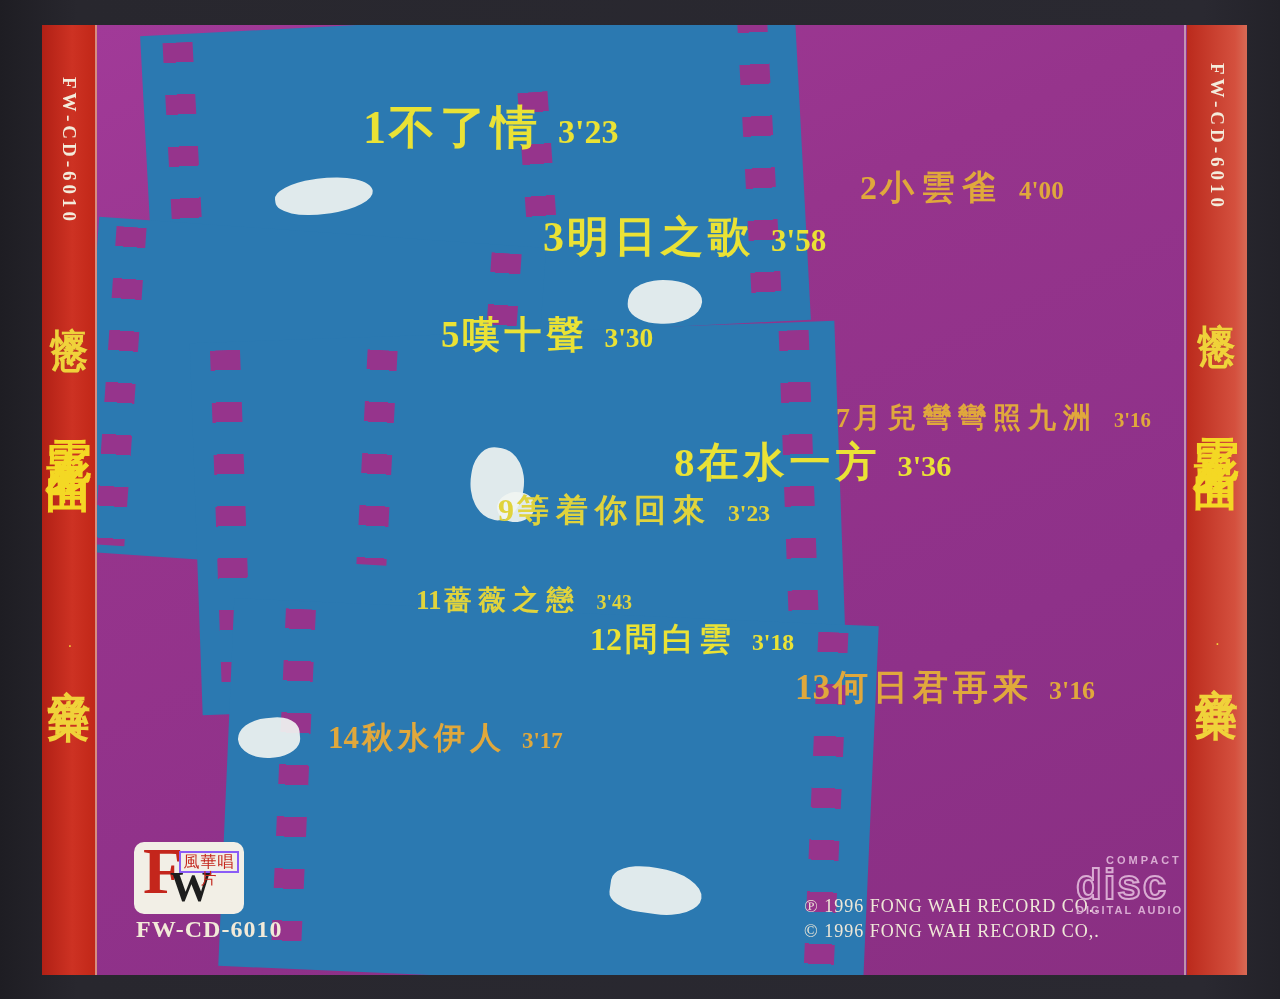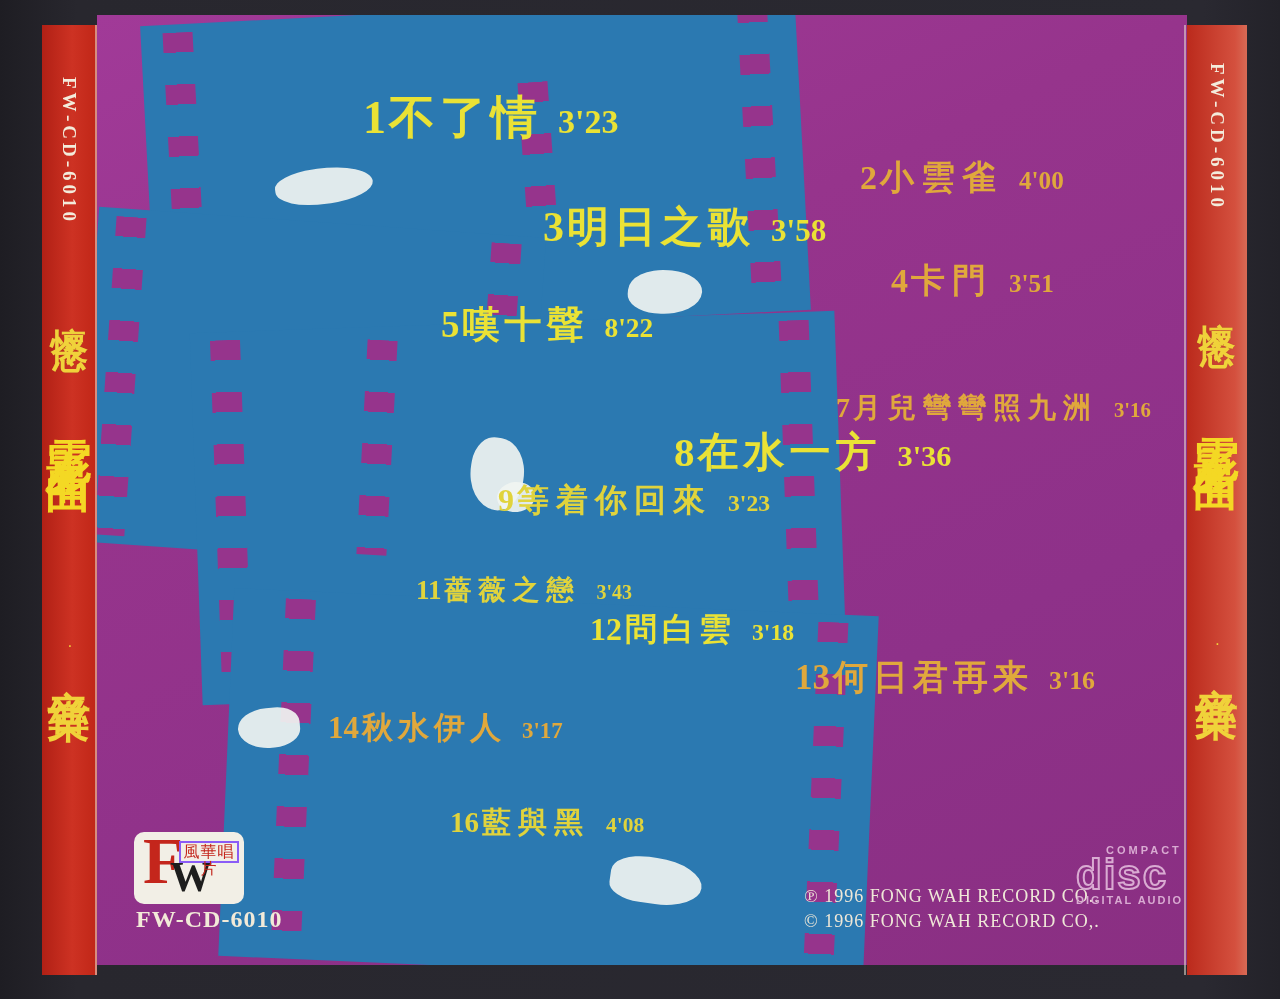--- a/index.html
+++ b/index.html
@@ -20,21 +20,21 @@
   .vtext.upright{text-orientation:upright;}
   .spine-cat{font-family:"Liberation Serif",serif;font-weight:700;font-size:19px;
     color:#f3ecdc;letter-spacing:4px;}
   .spine-series{font-size:37px;color:#f0d23a;letter-spacing:9px;font-weight:600;
     text-shadow:0 0 1px #a53;}
   .spine-title{font-size:46px;color:#f4d824;letter-spacing:9px;font-weight:800;}
   .spine-dot{font-size:16px;color:#f0d23a;}
   .spine-suffix{font-size:43px;color:#f0d23a;letter-spacing:8px;font-weight:600;}
 
   
-  #main{position:absolute;left:97px;top:15px;width:1090px;height:950px;overflow:hidden;
+  #main{position:absolute;left:97px;top:25px;width:1090px;height:950px;overflow:hidden;
     background:linear-gradient(155deg,#a13a98 0%,#96348c 35%,#8e3189 70%,#8a2f82 100%);}
   .sliver{position:absolute;top:25px;width:2px;height:950px;background:#e9e2d4;opacity:.55;}
 
   
   .film{position:absolute;background:linear-gradient(120deg,#2f80b8,#2a76ad 60%,#276f a4);
     background-color:#2b79b1;}
   .spk{position:absolute;top:8px;bottom:8px;width:30px;
     background-image:repeating-linear-gradient(to bottom,#96348c 0 20px,rgba(0,0,0,0) 20px 52px);}
   .scuff{position:absolute;background:#f0f4f1;opacity:.92;}
 
@@ -106,30 +106,28 @@
     <div class="scuff" style="left:178px;top:153px;width:98px;height:36px;border-radius:45% 60% 50% 55%;transform:rotate(-8deg)"></div>
     <div class="scuff" style="left:531px;top:255px;width:74px;height:44px;border-radius:55% 45% 60% 40%;transform:rotate(5deg)"></div>
     <div class="scuff" style="left:373px;top:423px;width:54px;height:72px;border-radius:40% 55% 45% 60%;transform:rotate(10deg)"></div>
     <div class="scuff" style="left:400px;top:467px;width:38px;height:30px;border-radius:50%;transform:rotate(-6deg)"></div>
     <div class="scuff" style="left:141px;top:693px;width:62px;height:40px;border-radius:55% 45% 50% 60%;transform:rotate(-5deg)"></div>
     <div class="scuff" style="left:513px;top:843px;width:92px;height:46px;border-radius:45% 60% 55% 40%;transform:rotate(8deg)"></div>
 
     <div class="track b c-y" style="left:266px;top:79px;font-size:46px"><span class="num">1</span><span class="title">不了情</span><span class="time">3'23</span></div>
     <div class="track s c-g" style="left:763px;top:145px;font-size:34px"><span class="num">2</span><span class="title">小雲雀</span><span class="time">4'00</span></div>
     <div class="track b c-y" style="left:446px;top:191px;font-size:42px"><span class="num">3</span><span class="title">明日之歌</span><span class="time">3'58</span></div>
-    <div class="track s c-g" style="left:794px;top:248px;font-size:34px"><span class="num">4</span><span class="title">卡門</span><span class="time">3'51</span></div>
-    <div class="track b c-y" style="left:344px;top:291px;font-size:37px"><span class="num">5</span><span class="title">嘆十聲</span><span class="time">8'22</span></div>
+    <div class="track b c-y" style="left:344px;top:291px;font-size:37px"><span class="num">5</span><span class="title">嘆十聲</span><span class="time">3'30</span></div>
     <div class="track s c-g" style="left:739px;top:379px;font-size:28px"><span class="num">7</span><span class="title">月兒彎彎照九洲</span><span class="time">3'16</span></div>
     <div class="track b c-y" style="left:577px;top:417px;font-size:41px"><span class="num">8</span><span class="title">在水一方</span><span class="time">3'36</span></div>
     <div class="track s c-ly" style="left:401px;top:469px;font-size:32px"><span class="num">9</span><span class="title">等着你回來</span><span class="time">3'23</span></div>
     <div class="track s c-ly" style="left:319px;top:562px;font-size:27px"><span class="num">11</span><span class="title">薔薇之戀</span><span class="time">3'43</span></div>
     <div class="track b c-y" style="left:493px;top:598px;font-size:32px"><span class="num">12</span><span class="title">問白雲</span><span class="time">3'18</span></div>
     <div class="track b c-g" style="left:698px;top:644px;font-size:35px"><span class="num">13</span><span class="title">何日君再来</span><span class="time">3'16</span></div>
     <div class="track b c-g" style="left:231px;top:697px;font-size:31px"><span class="num">14</span><span class="title">秋水伊人</span><span class="time">3'17</span></div>
-    <div class="track s c-ly" style="left:353px;top:793px;font-size:29px"><span class="num">16</span><span class="title">藍與黑</span><span class="time">4'08</span></div>
 
     <div id="fw-logo">
       <span id="fw-f">F</span>
       <span id="fw-w">W</span>
       <span id="fw-box">風華唱片</span>
     </div>
     <div id="fw-cat">FW-CD-6010</div>
 
     <div id="copyright">
       <div>℗ 1996 FONG WAH RECORD CO..</div>

